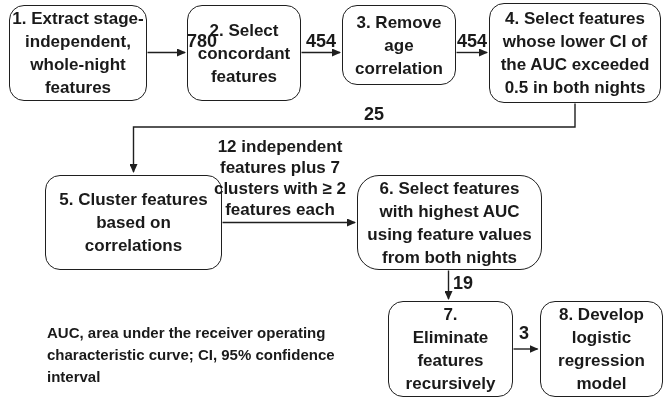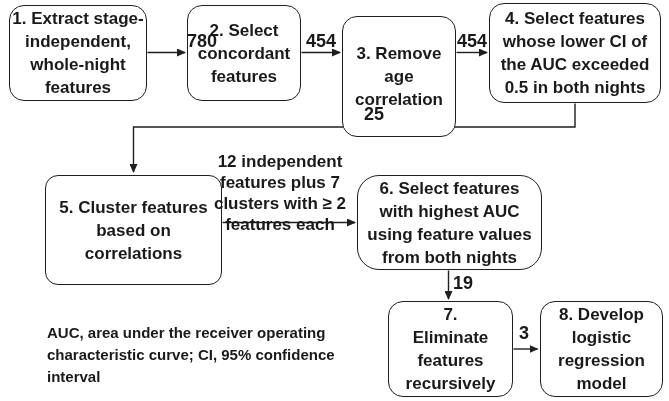--- a/index.html
+++ b/index.html
@@ -79,41 +79,41 @@
       <line x1="222.5" y1="222.5" x2="355" y2="222.5" marker-end="url(#arrow)"></line>
       <line x1="448.5" y1="270.5" x2="448.5" y2="299" marker-end="url(#arrow)"></line>
       <line x1="513.5" y1="349" x2="537.5" y2="349" marker-end="url(#arrow)"></line>
     </g>
   </svg>
 
   <div class="flow-box" style="left:9px; top:5px; width:138px; height:96px; padding:0 2px;">1. Extract stage-independent, whole-night features</div>
 
   <div class="flow-box" style="left:187px; top:5px; width:114px; height:96px; padding:0 15px;">2. Select concordant features</div>
 
-  <div class="flow-box" style="left:342px; top:5px; width:114px; height:121px; padding:16px 10px;margin-top:11px;">3. Remove age correlation</div>
+  <div class="flow-box" style="left:342px; top:5px; width:114px; height:80px; padding:16px 10px;">3. Remove age correlation</div>
 
   <div class="flow-box" style="left:489px; top:3px; width:172px; height:100px; padding:0 10px;">4. Select features whose lower CI of the AUC exceeded 0.5 in both nights</div>
 
-  <div class="flow-box" style="left:45px; top:175px; width:177px; height:110px; padding:0 4px;border-radius:13px;">5. Cluster features based on correlations</div>
+  <div class="flow-box" style="left:45px; top:175px; width:177px; height:95px; padding:0 4px;">5. Cluster features based on correlations</div>
 
   <div class="flow-box" style="left:357px; top:175px; width:185px; height:95px; padding:0 8px;border-radius:22px;">6. Select features with highest AUC using feature values from both nights</div>
 
   <div class="flow-box" style="left:388px; top:301px; width:125px; height:96px; padding:0 20px;">7. Eliminate features recursively</div>
 
   <div class="flow-box" style="left:540px; top:301px; width:123px; height:96px; padding:16px 10px;">8. Develop logistic regression model</div>
 
   <div class="edge-count" style="left:166px; top:41px;margin-left:36px;">780</div>
 
   <div class="edge-count" style="left:321px; top:41px;">454</div>
 
   <div class="edge-count" style="left:472px; top:41px;">454</div>
 
   <div class="edge-count" style="left:374px; top:114px;">25</div>
 
-  <div class="edge-note" style="left:205px; top:151px; width:150px;">12 independent features plus 7 clusters with ≥ 2 features each</div>
+  <div class="edge-note" style="left:205px; top:136px; width:150px;">12 independent features plus 7 clusters with ≥ 2 features each</div>
 
   <div class="edge-count" style="left:463px; top:283px;text-align:center;">19</div>
 
   <div class="edge-count" style="left:524px; top:333px;">3</div>
 
   <div class="footnote" style="left:47px; top:322px; width:338px;">AUC, area under the receiver operating characteristic curve; CI, 95% confidence interval</div>
 
 </div>
 
 </body></html>

